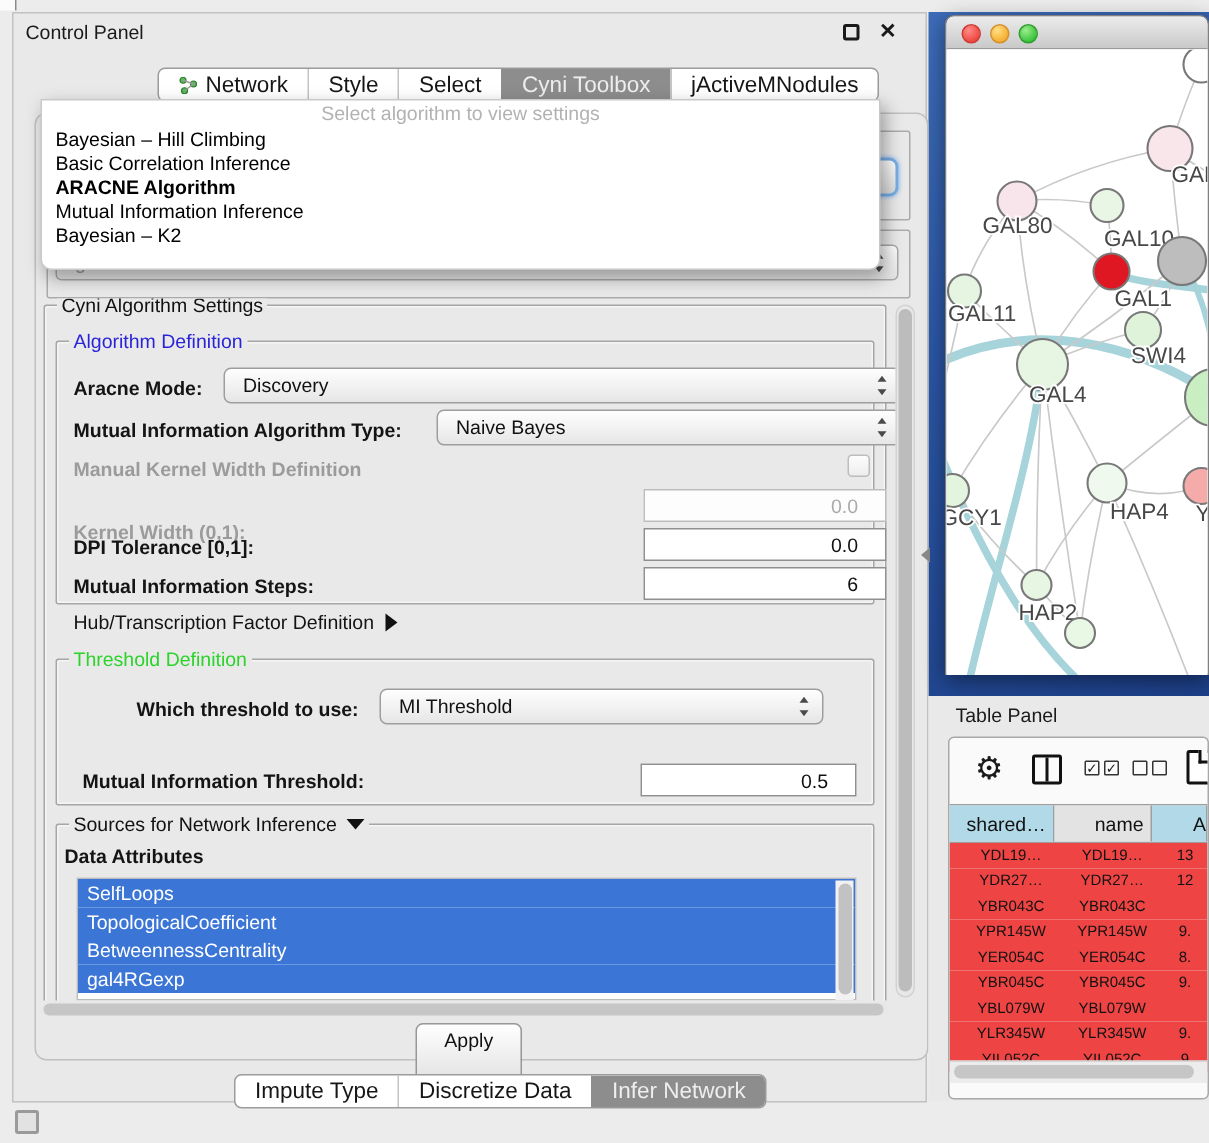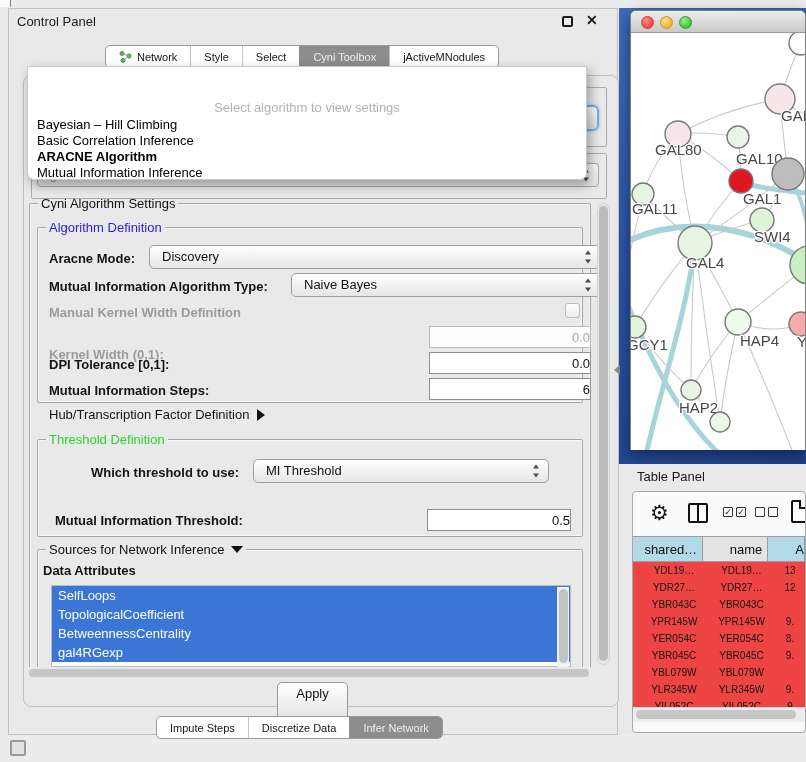--- a/index.html
+++ b/index.html
@@ -15,42 +15,42 @@
   
   .cp-window { left:8px; top:8px; width:610px; height:727px; background:#e9e9e9;
     border:1px solid #c2c2c2; }
   .cp-titlebar { left:0; top:0; width:100%; height:24px; }
   .cp-title { left:8px; top:5px; font-size:13px; color:#1a1a1a; }
   .float-btn { left:553px; top:7px; width:11px; height:11px; border:2px solid #1a1a1a; border-radius:2px; cursor:default; }
   .close-btn { left:577px; top:3px; font-size:14px; font-weight:bold; color:#1a1a1a; cursor:default; }
 
   
   .seg-group { display:flex; align-items:stretch; height:23px; background:#fff;
-    border:1px solid #9b9b9b; border-radius:5px; overflow:hidden; font-size:11px; }
+    border:1px solid #9b9b9b; border-radius:5px; overflow:hidden; font-size:15px; }
   .seg { display:flex; align-items:center; gap:5px; padding:0 13px; border-left:1px solid #c4c4c4; color:#161616; white-space:nowrap; }
   .seg:first-child { border-left:none; }
   .seg.sel { background:#8d8d8d; color:#eeeeee; border-left-color:#8d8d8d; }
   .top-tabs { left:96px; top:36px; }
   .bottom-tabs { left:147px; top:707px; }
 
   
   .content-box { left:14px; top:66px; width:596px; height:632px; border:1px solid #c0c0c0; border-radius:8px; background:#e9e9e9; }
 
   
   .under-grp1 { left:22px; top:78px; width:576px; height:60px; border:1px solid #ababab; border-radius:2px; }
   .under-combo-btn { left:560px; top:96px; width:30px; height:26px; border-radius:6px;
     background:linear-gradient(#fdfdfd,#dcdcdc); border:2px solid #77aee6; box-shadow:0 0 3px #8ab8ec; }
   .under-grp2 { left:22px; top:144px; width:576px; height:46px; border:1px solid #ababab; border-radius:2px; }
   .under-combo2 { left:28px; top:154px; width:562px; height:24px; border:1px solid #a8a8a8; border-radius:4px;
     background:linear-gradient(#fdfdfd,#e3e3e3); color:#9a9a9a; line-height:22px; padding-left:12px; }
 
   
   .algo-popup { left:18px; top:57px; width:560px; height:114px; background:#ffffff; z-index:50;
     border:1px solid #c9c9c9; border-radius:0 0 7px 7px; box-shadow:3px 5px 12px rgba(0,0,0,.35); overflow:hidden; }
-  .dd-prompt { height:18px; line-height:18px; text-align:center; color:#b2b2b2; font-size:13px;margin-top:32px; }
+  .dd-prompt { height:18px; line-height:18px; text-align:center; color:#b2b2b2; font-size:13px; }
   .dd-item { height:16px; line-height:16px; padding-left:9px; font-size:13px; color:#000; }
   .dd-item.dd-sel { font-weight:bold; }
 
   
   .settings-clip { left:16px; top:190px; width:572px; height:468px; overflow:hidden; }
   .grp { position:absolute; border:1px solid #a6a6a6; border-radius:2px; box-shadow:inset 0 0 0 1px rgba(255,255,255,.55); }
   .legend { position:absolute; top:-8px; left:8px; background:#e9e9e9; padding:0 3px; font-size:13px; line-height:15px; white-space:nowrap; }
   .legend.blue { color:#2a24d8; }
   .legend.green { color:#2bd32b; }
   .lbl { position:absolute; font-weight:bold; font-size:13px; color:#141414; white-space:nowrap; }
@@ -59,21 +59,21 @@
 
   .combo { position:absolute; height:24px; border:1px solid #9e9e9e; border-radius:5px;
     background:linear-gradient(#fefefe,#e6e6e6); line-height:22px; padding-left:12px; font-size:13px; color:#111;margin-left:12px; }
   .spin { position:absolute; right:8px; top:50%; width:7px; height:13px; transform:translateY(-50%); }
   .spin::before { content:""; position:absolute; top:0; left:0;
     border-left:3.5px solid transparent; border-right:3.5px solid transparent; border-bottom:4.5px solid #4a4a4a; }
   .spin::after { content:""; position:absolute; bottom:0; left:0;
     border-left:3.5px solid transparent; border-right:3.5px solid transparent; border-top:4.5px solid #4a4a4a; }
 
   .tfield { position:absolute; height:22px; border:1px solid #8f8f8f; background:#fff;
-    font-family:"Liberation Sans",sans-serif; font-size:13px; color:#111; text-align:right; padding:0 0; }
+    font-family:"Liberation Sans",sans-serif; font-size:13px; color:#111; text-align:right; padding:0 18px; }
   .tfield.dis { border-color:#bdbdbd; color:#aaaaaa; background:#fdfdfd; }
   .chk { position:absolute; width:15px; height:15px; border:1px solid #bdbdbd; border-radius:3px;
     background:linear-gradient(#fdfdfd,#ededed); }
   .tri-right { display:inline-block; width:0; height:0; border-top:6px solid transparent;
     border-bottom:6px solid transparent; border-left:8px solid #111; margin-left:8px; vertical-align:-2px; }
   .tri-down { display:inline-block; width:0; height:0; border-left:6px solid transparent;
     border-right:6px solid transparent; border-top:7px solid #111; margin-left:6px; vertical-align:1px; }
 
   .attr-list { position:absolute; left:26px; top:386px; width:520px; height:82px; background:#fff; border:1px solid #bbb; }
   .attr-item { height:19px; line-height:19px; padding-left:6px; font-size:13px; }
@@ -260,21 +260,21 @@
       <div class="vthumb"></div>
     </div>
   <div class="abs hscroll">
       <div class="hthumb"></div>
     </div>
 
   <div class="abs apply-btn">Apply</div>
 
   <div class="abs seg-group bottom-tabs" id="bottomTabs">
       <div class="seg">
-        <span>Impute Steps</span>
+        <span>Impute Type</span>
       </div>
       <div class="seg">
         <span>Discretize Data</span>
       </div>
       <div class="seg sel">
         <span>Infer Network</span>
       </div>
     </div>
 </div>
 

